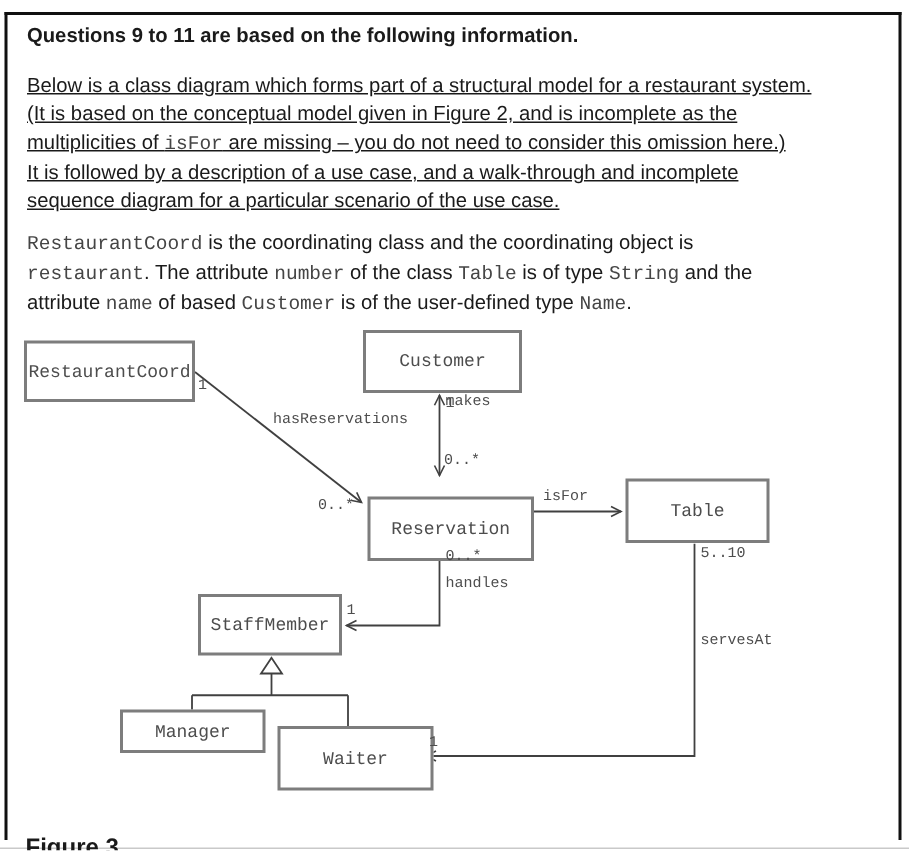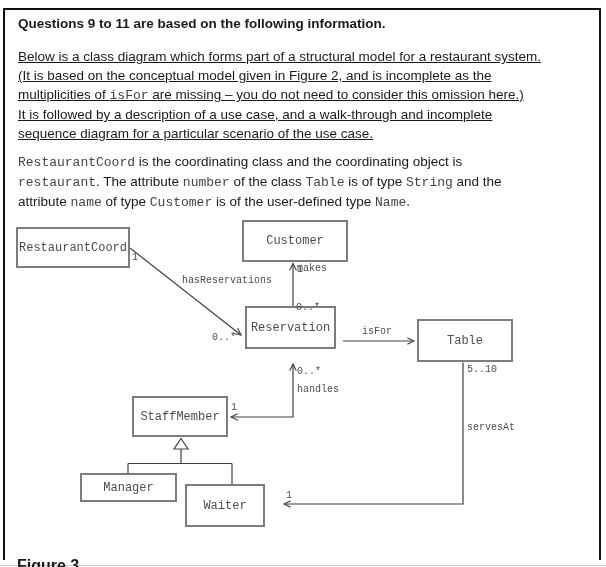--- a/index.html
+++ b/index.html
@@ -34,21 +34,21 @@
   <div class="para p1">
       <div><span>Below is a class diagram which forms part of a structural model for a restaurant system.</span></div>
       <div><span>(It is based on the conceptual model given in Figure 2, and is incomplete as the</span></div>
       <div><span>multiplicities of </span><span class="mono">isFor</span><span> are missing – you do not need to consider this omission here.)</span></div>
       <div><span>It is followed by a description of a use case, and a walk-through and incomplete</span></div>
       <div><span>sequence diagram for a particular scenario of the use case.</span></div>
     </div>
   <div class="para p2">
       <div><span class="mono">RestaurantCoord</span><span> is the coordinating class and the coordinating object is</span></div>
       <div><span class="mono">restaurant</span><span>. The attribute </span><span class="mono">number</span><span> of the class </span><span class="mono">Table</span><span> is of type </span><span class="mono">String</span><span> and the</span></div>
-      <div><span>attribute </span><span class="mono">name</span><span> of type </span><span class="mono">Customer</span><span> is of the user-defined type </span><span class="mono">Name</span><span>.</span></div>
+      <div><span>attribute </span><span class="mono">name</span><span> of based </span><span class="mono">Customer</span><span> is of the user-defined type </span><span class="mono">Name</span><span>.</span></div>
     </div>
 
   <div class="diagram">
     <svg width="606" height="567" viewBox="0 0 606 567">
       <defs>
         <marker id="arr" viewBox="0 0 12 12" refX="10" refY="6" markerWidth="10" markerHeight="10" orient="auto-start-reverse" markerUnits="userSpaceOnUse">
           <path d="M2,2 L10,6 L2,10" fill="none" stroke="#404040" stroke-width="1.3"></path>
         </marker>
       </defs>
       <g fill="none" stroke="#404040" stroke-width="1.2">
@@ -61,33 +61,33 @@
         <polygon points="181,438.5 174,449 188,449" fill="#ffffff"></polygon>
       </g>
     </svg>
 
     <div class="cls" style="left:16px;top:227px;width:114px;height:41px">
       <span>RestaurantCoord</span>
     </div>
     <div class="cls" style="left:242px;top:220px;width:106px;height:42px">
       <span>Customer</span>
     </div>
-    <div class="cls" style="left:245px;top:306px;width:91px;height:43px">
+    <div class="cls" style="left:245px;top:331px;width:111px;height:43px">
       <span>Reservation</span>
     </div>
     <div class="cls" style="left:417px;top:319px;width:96px;height:43px">
       <span>Table</span>
     </div>
     <div class="cls" style="left:132px;top:396px;width:96px;height:41px">
       <span>StaffMember</span>
     </div>
     <div class="cls" style="left:80px;top:473px;width:97px;height:29px">
       <span>Manager</span>
     </div>
-    <div class="cls" style="left:185px;top:484px;width:80px;height:43px">
+    <div class="cls" style="left:185px;top:484px;width:104px;height:43px">
       <span>Waiter</span>
     </div>
 
     <div class="lbl" style="left:132px;top:252px">1</div>
     <div class="lbl" style="left:182px;top:275px">hasReservations</div>
     <div class="lbl" style="left:212px;top:332px">0..*</div>
 
     <div class="lbl" style="left:297px;top:264px">1</div>
     <div class="lbl" style="left:297px;top:263px">makes</div>
     <div class="lbl" style="left:296px;top:302px">0..*</div>

